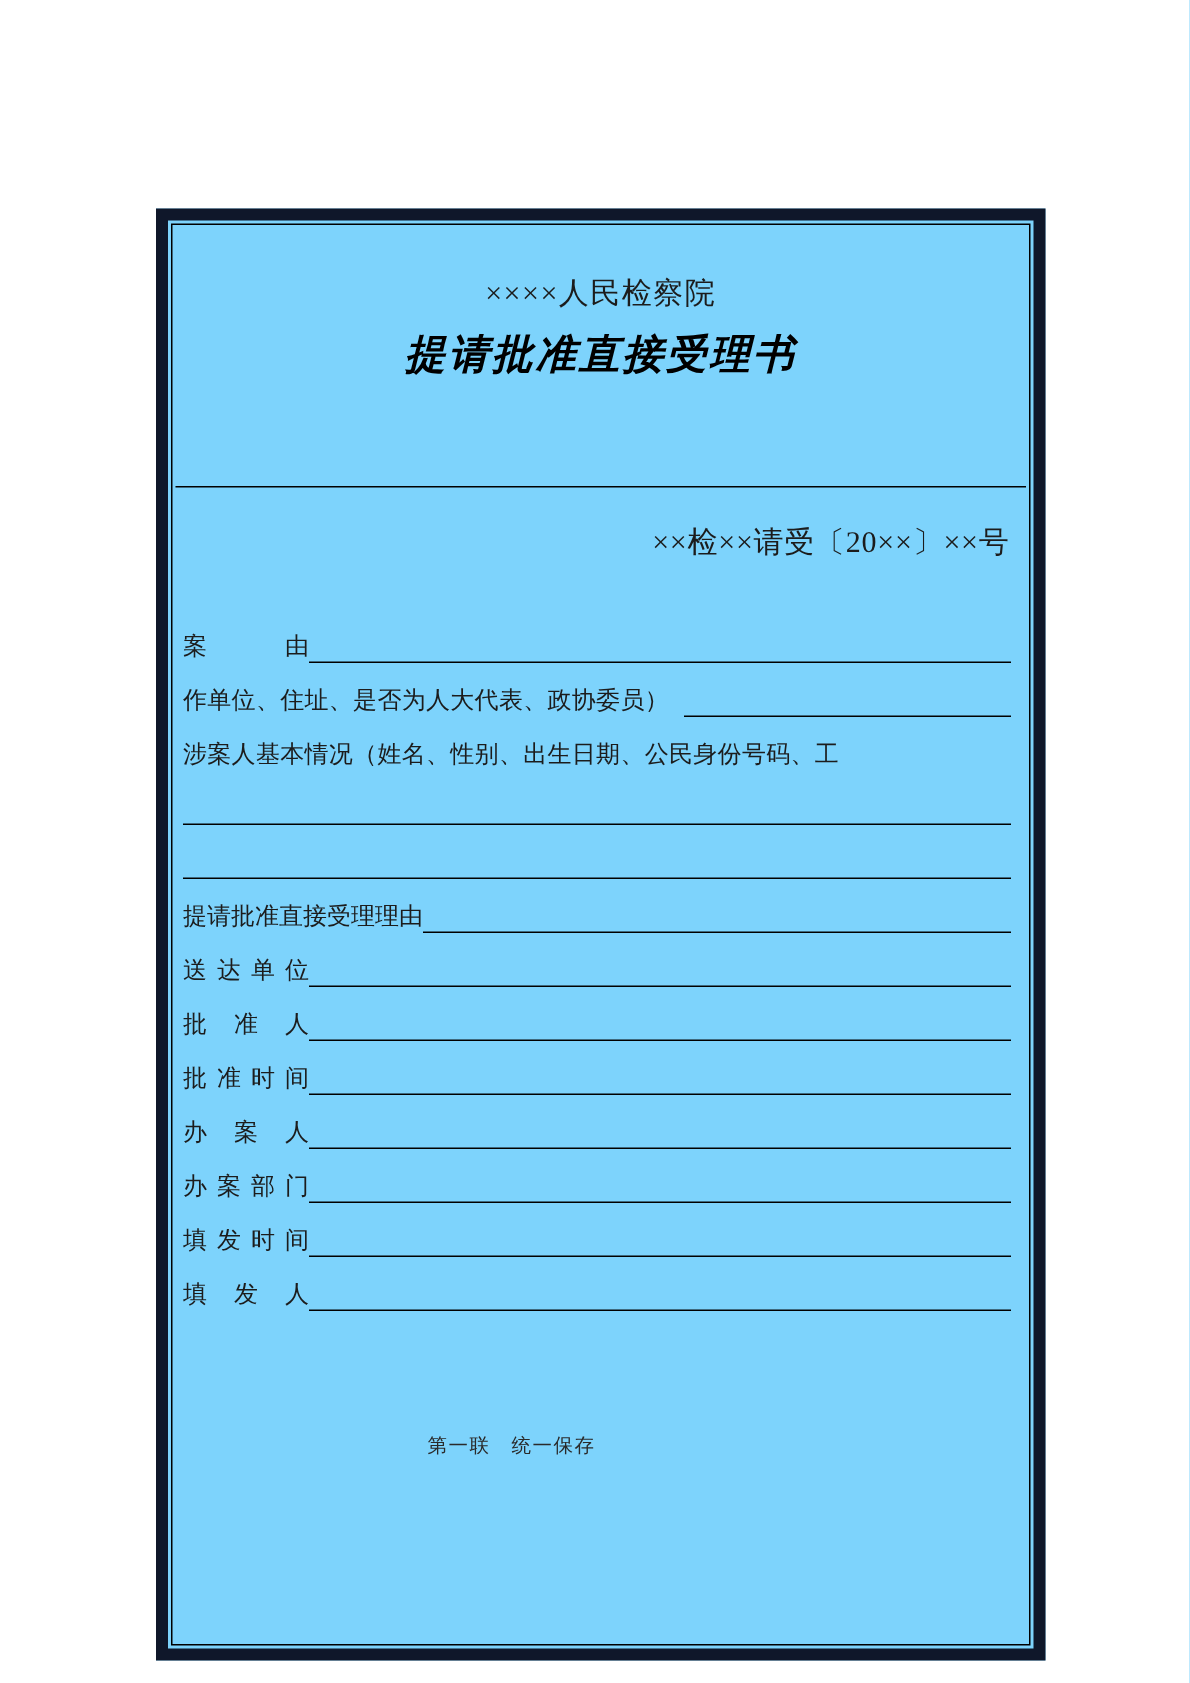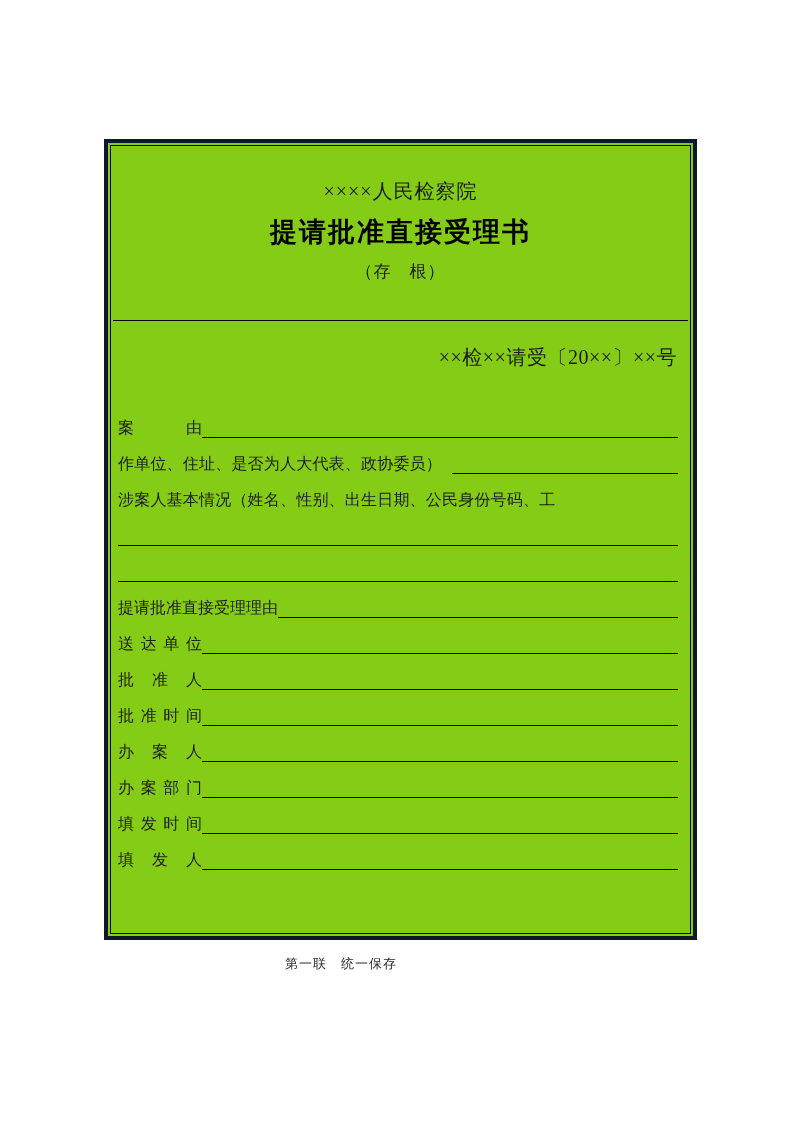--- a/index.html
+++ b/index.html
@@ -15,24 +15,24 @@
     overflow: hidden;
     position: relative;
   }
 
   
   .doc-frame {
     position: absolute;
     left: 104px;
     top: 139px;
     width: 593px;      
-    height: 801px;     
+    height: 968px;     
     box-sizing: border-box;
-    border: 4px solid #0f172a;
-    background: #84cc16;
+    border: 8px solid #0f172a;
+    background: #7dd3fc;
   }
   .doc-frame-inner {
     position: absolute;
     left: 2px;
     top: 2px;
     right: 2px;
     bottom: 2px;
     border: 1px solid #000;
     box-sizing: border-box;
   }
@@ -56,20 +56,21 @@
     font-family: "Liberation Serif", "DejaVu Serif", serif;
     white-space: nowrap;
   }
   .doc-title {
     margin-top: 9px;
     font-size: 27px;
     font-weight: bold;
     letter-spacing: 2px;
     color: #000;
     white-space: nowrap;
+    font-style: italic;
   }
   .doc-copy {
     margin-top: 10px;
     font-size: 17px;
     letter-spacing: 1px;
     color: #1c1c1c;
     white-space: nowrap;
   }
 
   
@@ -182,21 +183,20 @@
 </style>
 </head>
 <body>
 
 <div class="doc-frame">
   <div class="doc-frame-inner"></div>
 
   <div class="title-block">
     <div class="org-name">××××人民检察院</div>
     <div class="doc-title">提请批准直接受理书</div>
-    <div class="doc-copy">（存　根）</div>
   </div>
 
   <div class="body-block">
 
     <div class="doc-number">××检××请受〔20××〕××号</div>
 
     <div class="fields">
 
       <div class="field-row">
         <span class="field-label w4">

